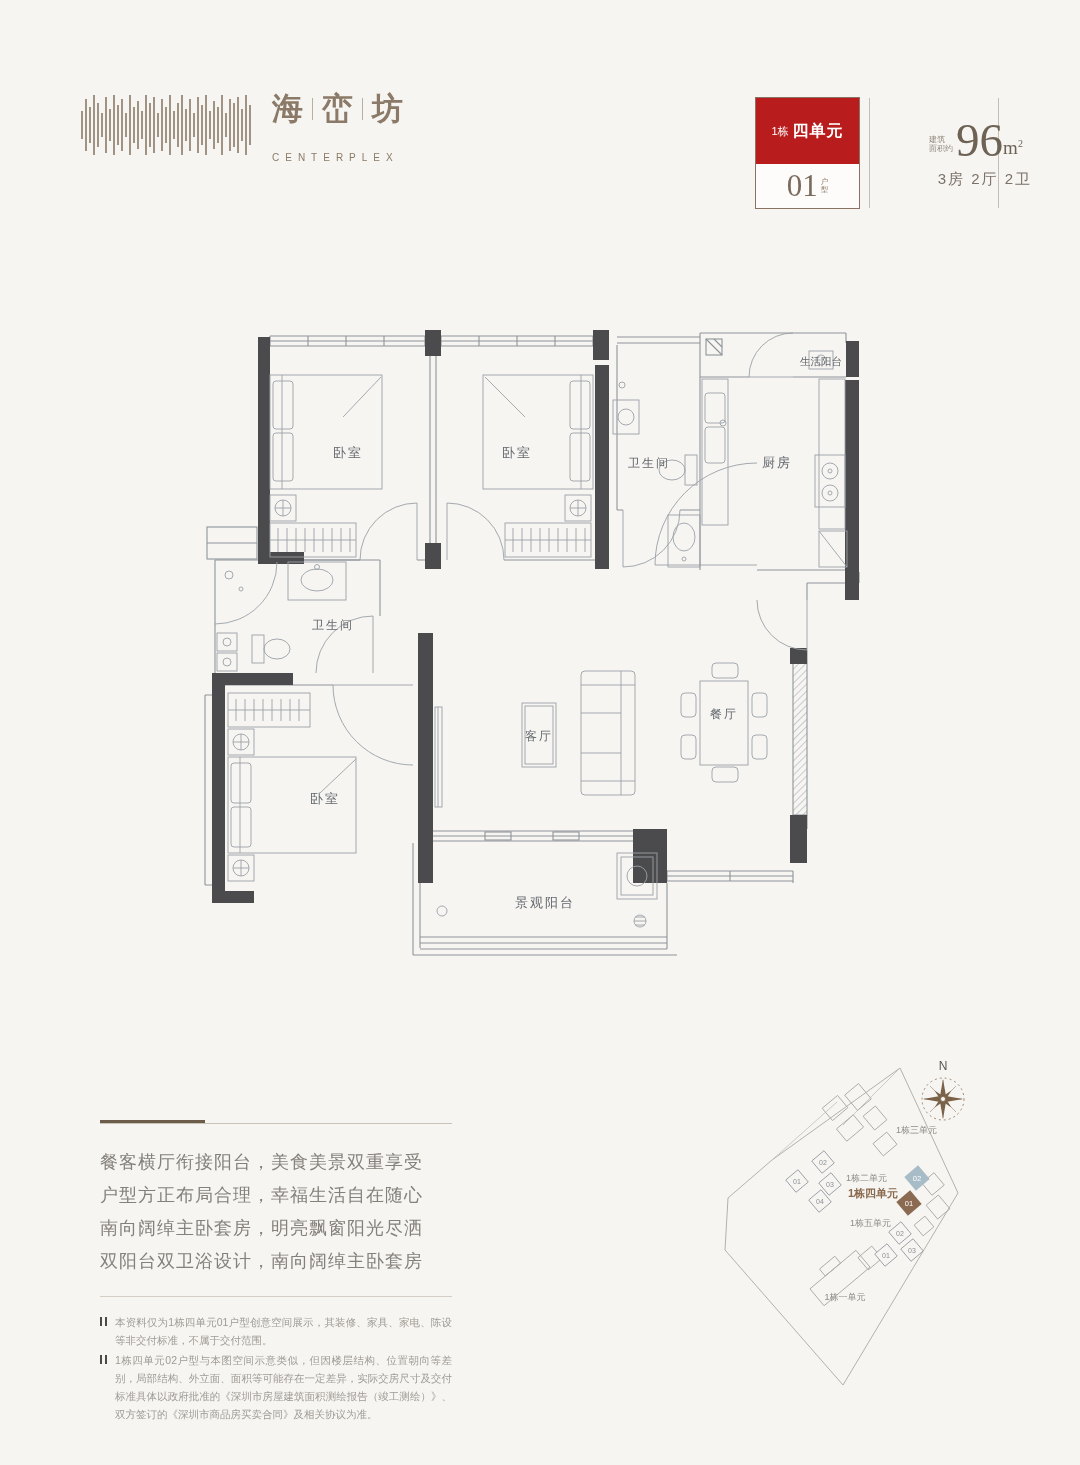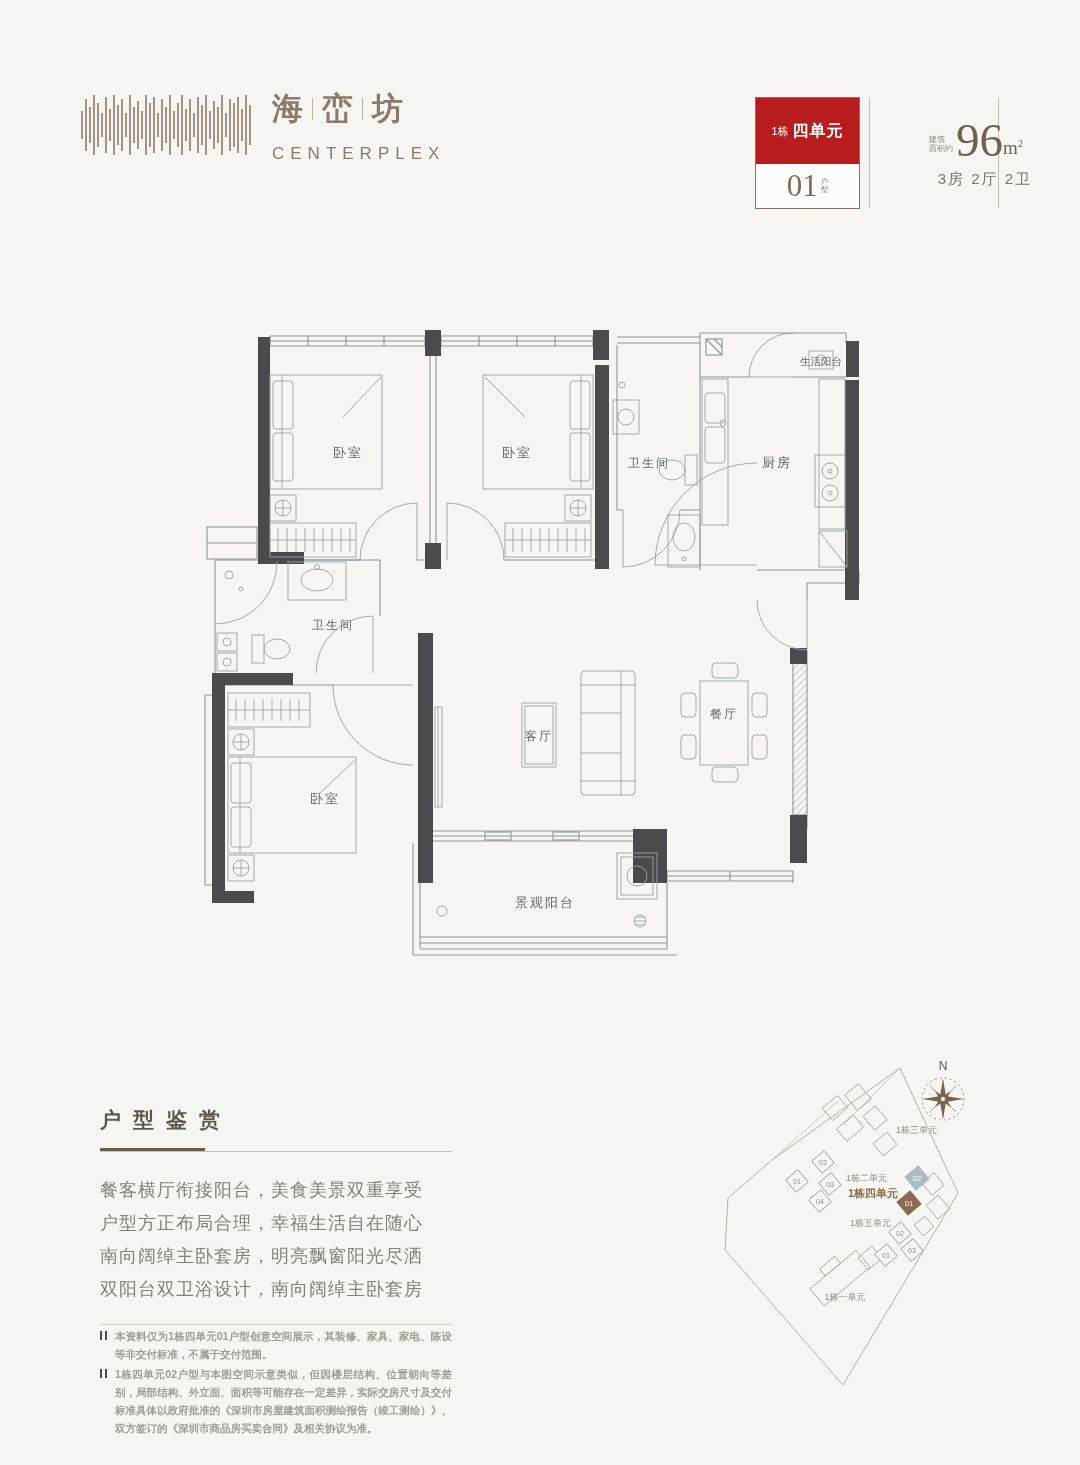--- a/index.html
+++ b/index.html
@@ -5,21 +5,21 @@
   html,body{margin:0;padding:0;background:#e9e7e3;}
   .page{position:relative;width:1080px;height:1465px;background:#f6f5f2;overflow:hidden;
         font-family:"Liberation Sans",sans-serif;}
   
   .logo{position:absolute;left:80px;top:88px;display:flex;align-items:center;}
   .logo svg{display:block;}
   .logo-text{margin-left:16px;}
   .logo-cn{display:flex;align-items:center;color:#8a7a67;font-size:31px;font-weight:600;
            font-family:"Liberation Serif",serif;}
   .logo-cn .sep{width:1px;height:22px;background:#bcae9c;margin:0 9px;}
-  .logo-en{margin-top:14px;font-size:17px;letter-spacing:6px;color:#8a7a67;}
+  .logo-en{margin-top:22px;font-size:10px;letter-spacing:6px;color:#8a7a67;}
   
   .badge{position:absolute;left:755px;top:97px;width:103px;border:1px solid #8b7363;background:#fff;}
   .badge-head{background:#b91c1c;color:#fff;height:66px;display:flex;align-items:center;justify-content:center;gap:4px;}
   .badge-bld{font-size:11px;}
   .badge-unit{font-size:16px;font-weight:700;letter-spacing:1px;}
   .badge-body{height:44px;display:flex;align-items:center;justify-content:center;background:#fdfcfa;}
   .badge-num{font-size:31px;color:#7b6b5c;font-family:"Liberation Serif",serif;}
   .badge-suffix{display:flex;flex-direction:column;margin-left:3px;color:#8b7363;font-size:7.5px;line-height:8px;}
   .vline{position:absolute;top:98px;width:1px;height:110px;background:#c4beb3;}
   .vline.v1{left:869px;} .vline.v2{left:998px;}
@@ -37,21 +37,21 @@
   .site{position:absolute;left:700px;top:1050px;}
   svg text{font-family:"Liberation Sans",sans-serif;}
   
   .appr{position:absolute;left:100px;top:1106px;width:352px;}
   .appr-title{font-size:21px;letter-spacing:12px;color:#5f574b;font-weight:700;}
   .appr-divider{margin-top:14px;height:3px;background:linear-gradient(to right,#6b5d49 0,#6b5d49 105px,rgba(0,0,0,0) 105px);
                 border-bottom:1px solid #c9c2b6;}
   .appr-lines{margin-top:22px;}
   .appr-line{font-size:18px;line-height:33px;color:#85807a;letter-spacing:1px;white-space:nowrap;}
   .appr-divider2{margin-top:18px;border-bottom:1px solid #d4cec3;}
-  .notes{margin-top:2px;font-weight:bold;}
+  .notes{margin-top:16px;}
   .note{position:relative;padding-left:15px;font-size:10.5px;line-height:18px;color:#a09b93;
         text-align:justify;margin-bottom:2px;}
   .note .bullet{position:absolute;left:0;top:4px;width:3px;height:9px;
         border-left:2px solid #4a4a4a;border-right:2px solid #4a4a4a;}
 </style>
 </head>
 <body>
 
 <div class="page">
 
@@ -278,21 +278,20 @@
       <text x="636" y="50" font-size="10.5" letter-spacing="0">生活阳台</text>
       <text x="148" y="314" font-size="12">卫生间</text>
       <text x="140" y="488">卧室</text>
       <text x="354" y="425" font-size="12">客厅</text>
       <text x="539" y="403" font-size="12">餐厅</text>
       <text x="360" y="592">景观阳台</text>
     </g>
   </svg>
 
   <div class="appr">
-    <div class="appr-title">户型鉴赏</div>
     <div class="appr-divider"></div>
     <div class="appr-lines">
       <div class="appr-line">餐客横厅衔接阳台，美食美景双重享受</div>
       <div class="appr-line">户型方正布局合理，幸福生活自在随心</div>
       <div class="appr-line">南向阔绰主卧套房，明亮飘窗阳光尽洒</div>
       <div class="appr-line">双阳台双卫浴设计，南向阔绰主卧套房</div>
     </div>
     <div class="appr-divider2"></div>
     <div class="notes">
       <div class="note"><span class="bullet"></span><span>本资料仅为1栋四单元01户型创意空间展示，其装修、家具、家电、陈设等非交付标准，不属于交付范围。</span></div>

